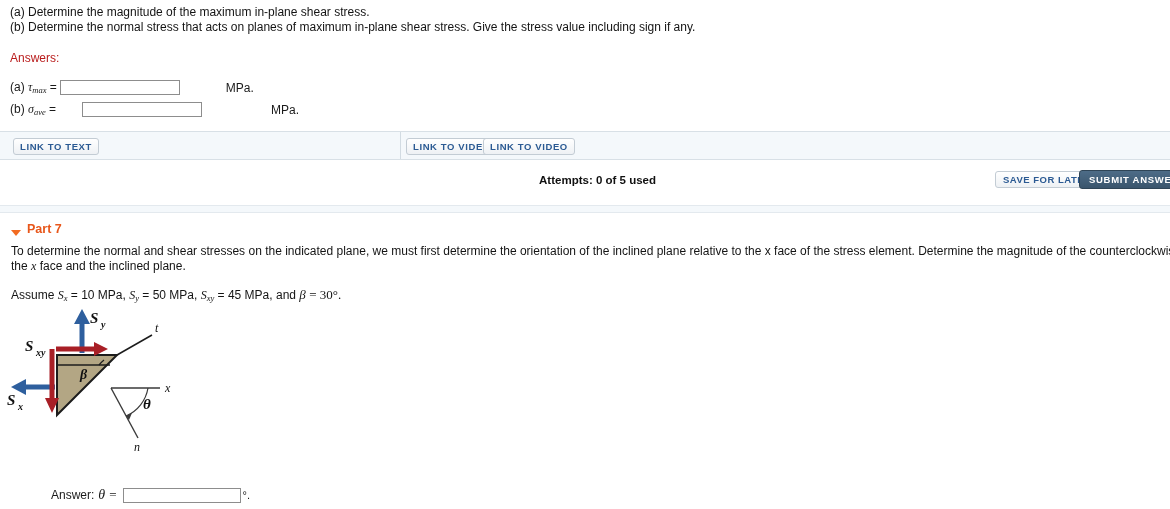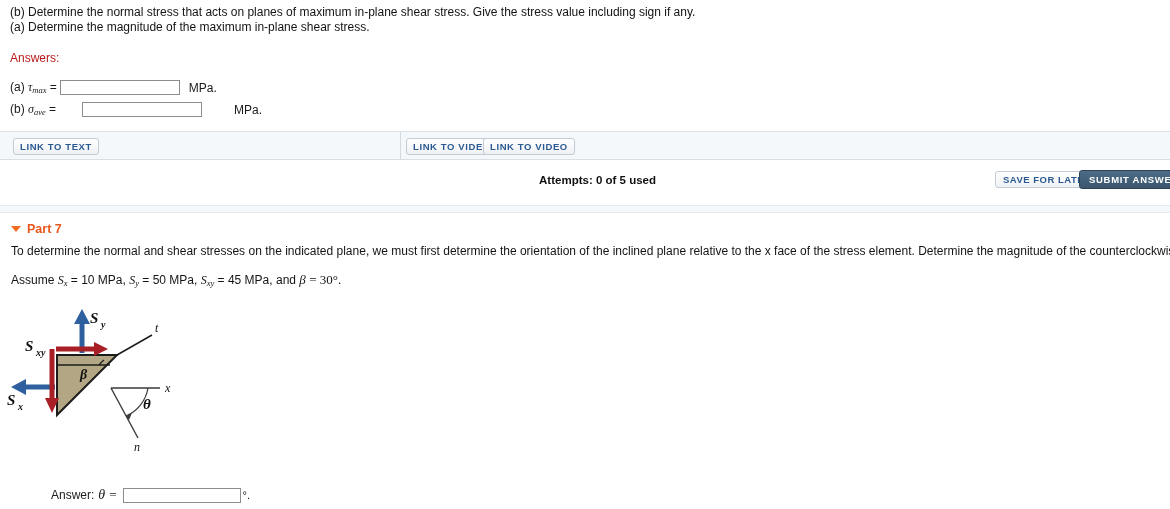--- a/index.html
+++ b/index.html
@@ -47,21 +47,21 @@
     border: 1px solid #8d8d8d;
     background: #ffffff;
     margin: 0 0 0 3px;
     padding: 0 2px;
     font-family: "Liberation Sans", sans-serif;
     font-size: 11px;
     box-sizing: border-box;
     vertical-align: middle;
     border-radius: 0;
   }
-  .unit { margin-left: 9px; }
+  .unit { margin-left: 1px; padding-left: 45px; }
 
   
   .m { font-family: "Liberation Serif", serif; font-style: italic; }
   .m-sub { font-size: 8.5px; vertical-align: -2px; font-style: italic;
            font-family: "Liberation Serif", serif; }
   .m-up { font-family: "Liberation Serif", serif; font-style: normal; }
 
   
   .toolbar {
     position: absolute;
@@ -154,21 +154,21 @@
     background: #f4f8fb;
     border-top: 1px solid #e3e9ee;
     border-bottom: 1px solid #e3e9ee;
     box-sizing: border-box;
   }
 
   
   .part-section { position: absolute; left: 0; top: 222px; width: 1170px; }
   .part-header {
     display: flex;
-    align-items: center;
+    align-items: flex-end;
     padding-left: 11px;
     cursor: pointer;
   }
   .tri-down {
     width: 0; height: 0;
     border-left: 5px solid transparent;
     border-right: 5px solid transparent;
     border-top: 6px solid #f26b21;
     margin-right: 6px;
   }
@@ -206,22 +206,22 @@
   }
   .bottom-answer .ans-input { width: 118px; }
   .deg-suffix { margin-left: 2px; font-size: 11px; }
 </style>
 </head>
 <body>
 
 <div class="page">
 
   <div class="q-block">
+    <div class="q-line">(a) Determine the magnitude of the maximum in-plane shear stress.</div>
     <div class="q-line">(b) Determine the normal stress that acts on planes of maximum in-plane shear stress. Give the stress value including sign if any.</div>
-    <div class="q-line">(a) Determine the magnitude of the maximum in-plane shear stress.</div>
 
     <div class="answers-label">Answers:</div>
 
     <div class="field-row">
       <span class="field-label"><span>(a)</span>&nbsp;<span class="m">τ</span><span class="m-sub">max</span>&nbsp;<span>=</span></span>
       <input class="ans-input" type="text" value="" style="">
       <span class="unit">MPa.</span>
     </div>
 
     <div class="field-row second">
@@ -247,20 +247,21 @@
   <div class="gap-band"></div>
 
   <div class="part-section">
     <div class="part-header">
       <div class="tri-down"></div>
       <span class="part-title">Part 7</span>
     </div>
 
     <div class="part-body">
       <p class="body-wide">To determine the normal and shear stresses on the indicated plane, we must first determine the orientation of the inclined plane relative to the x face of the stress element. Determine the magnitude of the counterclockwise angle θ between</p>
+      <p>the <span class="m">x</span> face and the inclined plane.</p>
 
       <p class="assume-line">
         <span>Assume</span>
         <span class="m">S</span><span class="m-sub">x</span>
         <span>= 10 MPa,</span>
         <span class="m">S</span><span class="m-sub">y</span>
         <span>= 50 MPa,</span>
         <span class="m">S</span><span class="m-sub">xy</span>
         <span>= 45 MPa, and</span>
         <span class="m" style="font-size:13px">β</span>

